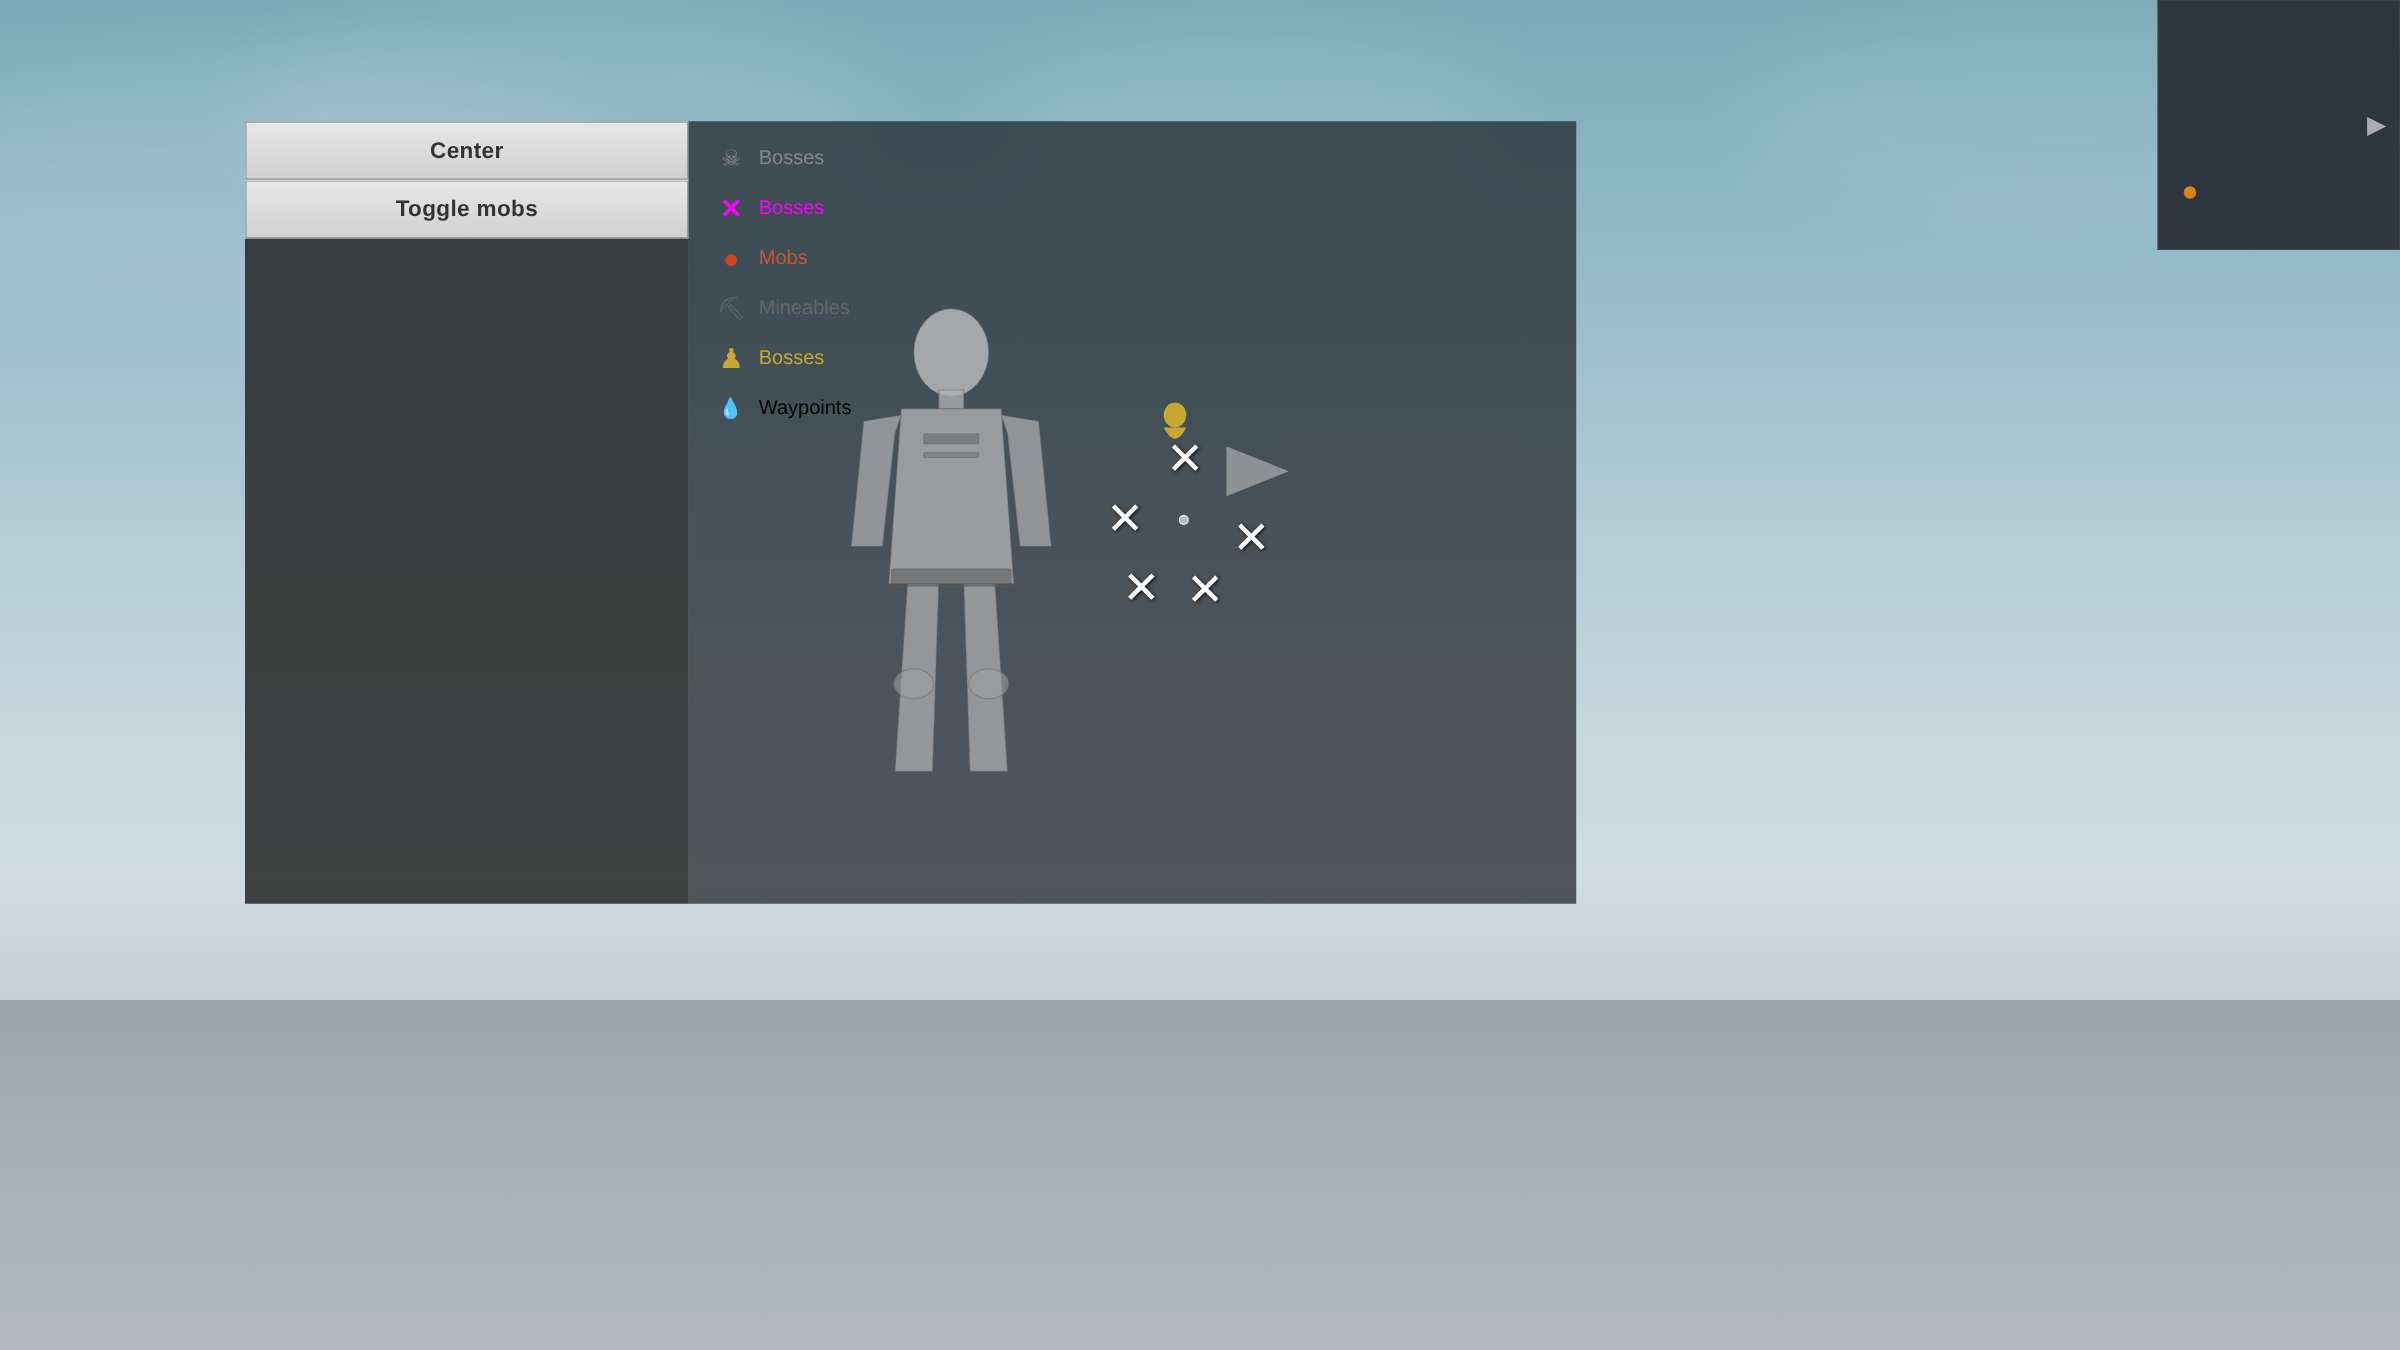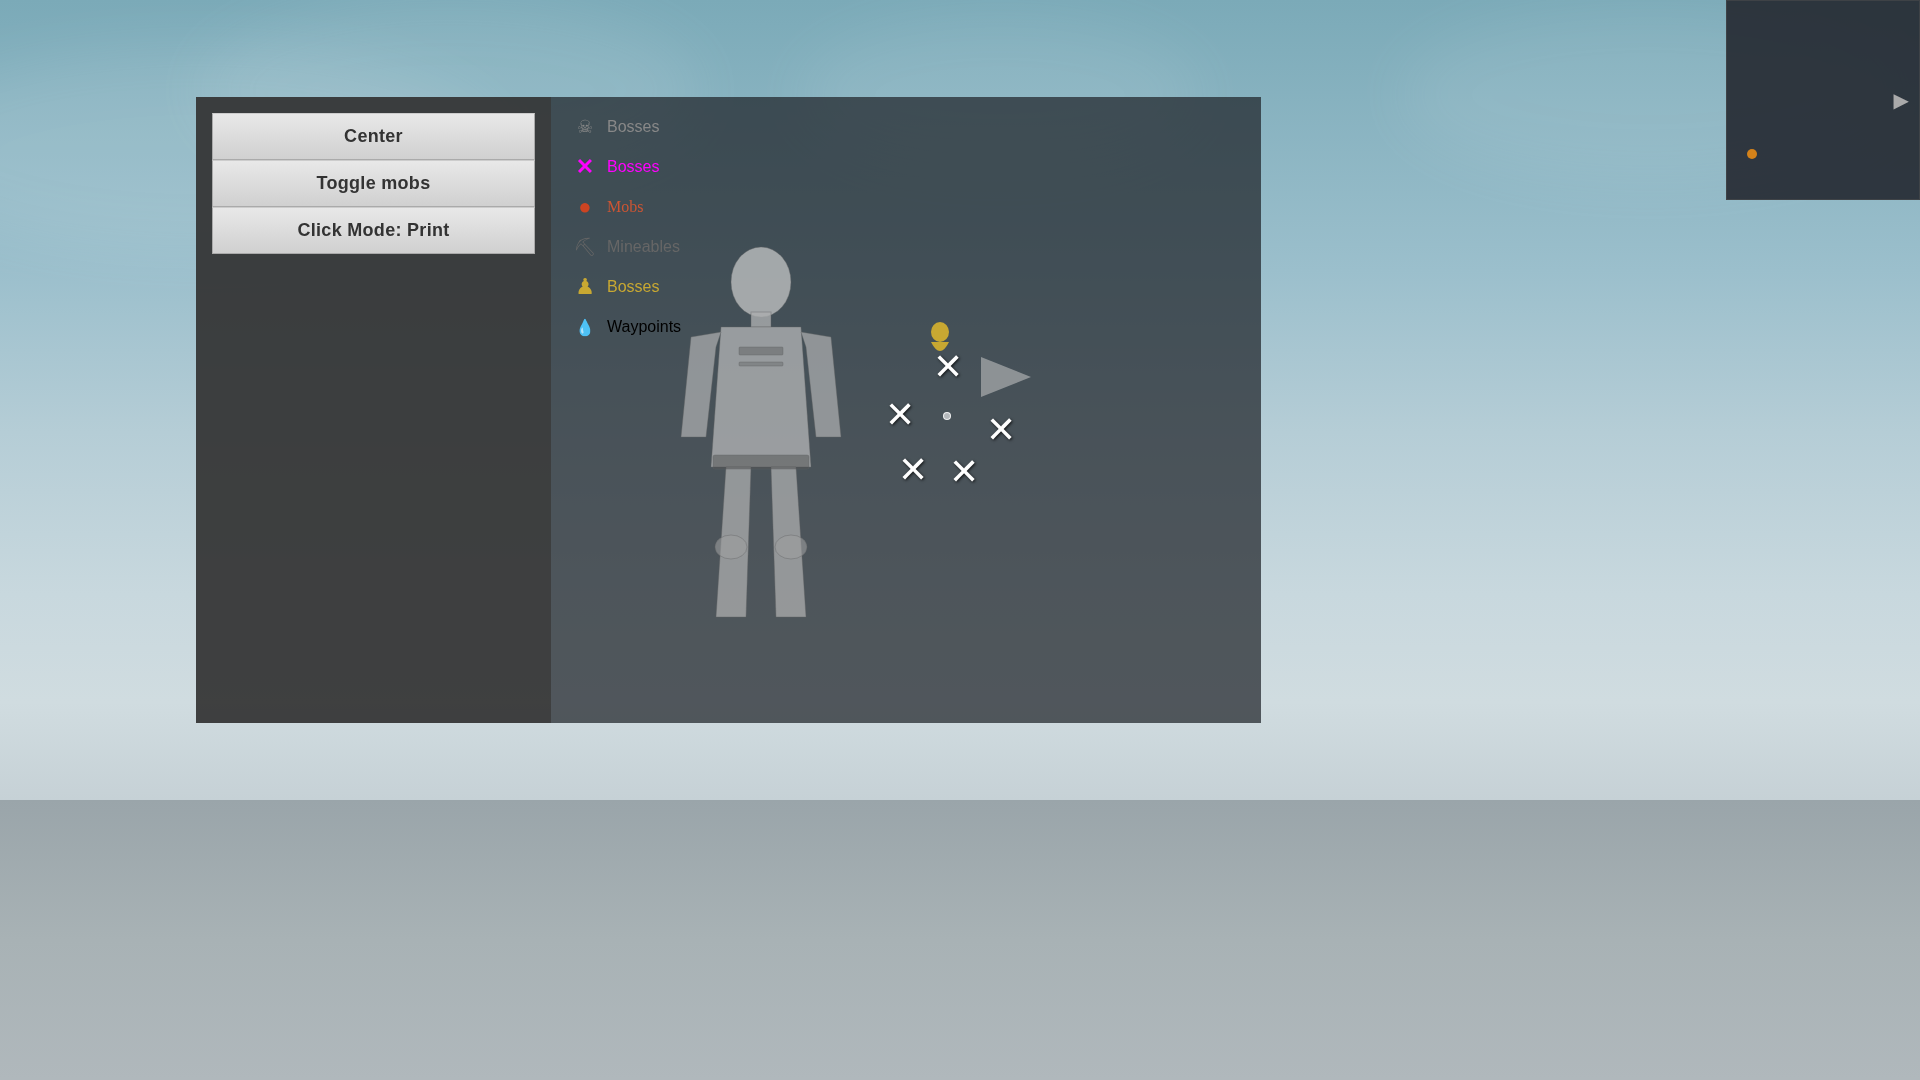--- a/index.html
+++ b/index.html
@@ -42,21 +42,21 @@
     .left-panel {
       position: absolute;
       left: 196px;
       top: 97px;
       width: 355px;
       height: 626px;
       background: rgba(50,50,50,0.92);
       z-index: 3;
       display: flex;
       flex-direction: column;
-      padding: 16px;
+      padding: 0;
     }
 
     .panel-buttons {
       display: flex;
       flex-direction: column;
       gap: 0;
     }
 
     .panel-btn {
       width: 100%;
@@ -194,39 +194,38 @@
 <div class="cloud" style="left:200px;top:0;width:500px;height:180px;opacity:0.35;"></div>
 <div class="cloud" style="left:800px;top:20px;width:400px;height:150px;opacity:0.3;"></div>
 <div class="cloud" style="left:1400px;top:10px;width:500px;height:170px;opacity:0.3;"></div>
 
 <div class="bottom-area"></div>
 
 <div class="left-panel">
   <div class="panel-buttons">
     <button class="panel-btn">Center</button>
     <button class="panel-btn">Toggle mobs</button>
-    <button class="panel-btn">Click Mode: Print</button>
   </div>
 </div>
 
 <div class="legend-panel">
 
   <div class="legend-item">
     <span class="legend-icon color-gray">☠</span>
     <span class="legend-label color-gray">Bosses</span>
   </div>
 
   <div class="legend-item">
     <span class="legend-icon color-magenta" style="font-size:22px;font-weight:700;">✕</span>
     <span class="legend-label color-magenta">Bosses</span>
   </div>
 
   <div class="legend-item">
     <span class="legend-icon" style="color:#cc4422;font-size:22px;">●</span>
-    <span class="legend-label" style="color:#cc5533;font-family:Liberation Serif, serif;">Mobs</span>
+    <span class="legend-label" style="color:#cc5533;">Mobs</span>
   </div>
 
   <div class="legend-item">
     <span class="legend-icon color-gray-dim" style="font-size:18px;">⛏</span>
     <span class="legend-label color-gray-dim">Mineables</span>
   </div>
 
   <div class="legend-item">
     <span class="legend-icon" style="color:#c8a832;font-size:22px;">♟</span>
     <span class="legend-label" style="color:#c8a832;">Bosses</span>

